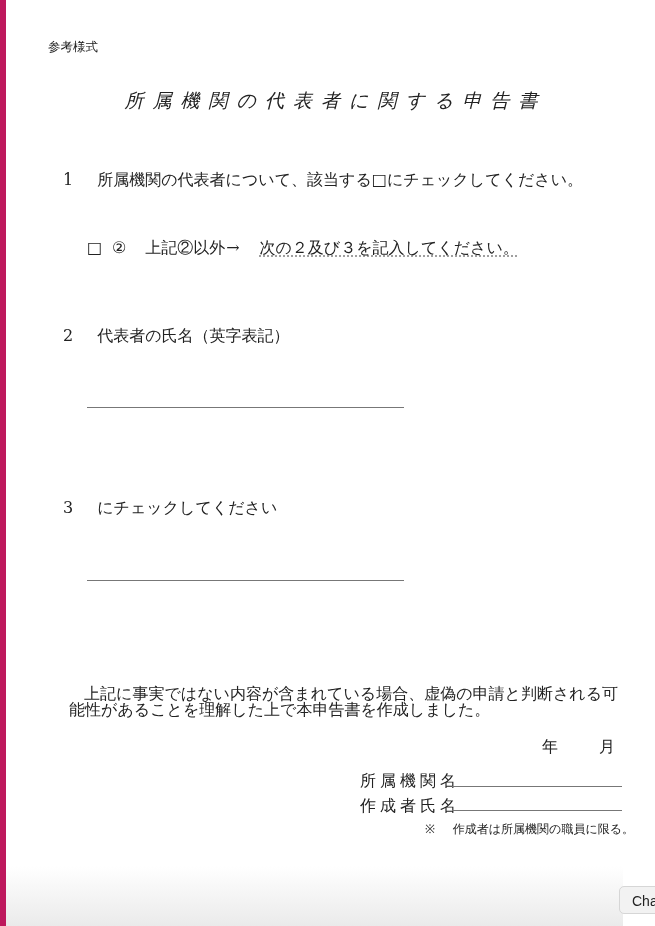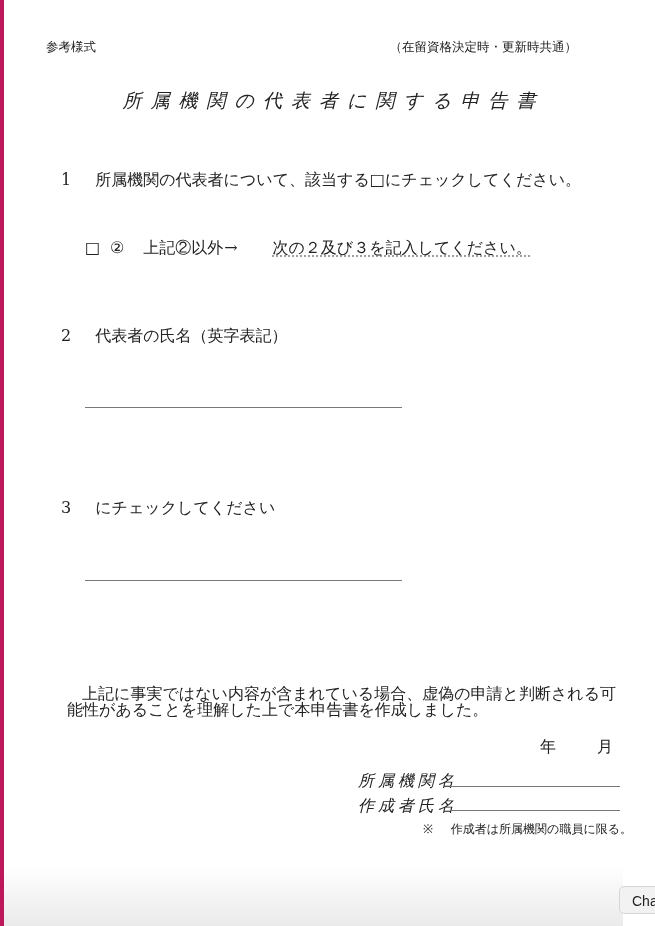--- a/index.html
+++ b/index.html
@@ -13,21 +13,21 @@
     body {
       position: relative;
       font-family: "DejaVu Serif", "Liberation Serif", serif;
       color: #222222;
     }
     .page {
       position: absolute;
       left: 0; top: 0;
       width: 623px; height: 926px;
       background: #ffffff;
-      border-left: 4px solid #be185d;
+      border-left: 6px solid #be185d;
       box-sizing: border-box;
     }
     .abs { position: absolute; white-space: nowrap; }
     .small { font-size: 12.5px; }
     .body-text { font-size: 16px; }
     .header-left { left: 42px; top: 39px; }
     .header-right { right: 46px; top: 39px; }
     .title {
       left: 0; width: 655px; top: 88px;
       text-align: center;
@@ -46,21 +46,20 @@
     .cb { width: 20px; }
     .circ { width: 28px; }
     .lbl1 { width: 130px; }
     .lbl2 { width: 76px; text-align: right; }
     .arrow { width: 28px; }
     .underlined {
       text-decoration: underline;
       text-decoration-style: dotted;
       text-decoration-color: #888;
       text-underline-offset: 3px;
-      margin-left: 15px;
     }
     .sec2 { left: 57px; top: 326px; }
     .sec3 { left: 57px; top: 498px; }
     .field-line {
       position: absolute;
       left: 81px; width: 317px;
       height: 0;
       border-top: 1px solid #777;
     }
     .line-name { top: 407px; }
@@ -69,21 +68,21 @@
       left: 63px; top: 686px;
       width: 560px;
       white-space: normal;
       line-height: 16px;
       text-indent: 15px;
     }
     .date { top: 737px; left: 496px; margin-left: 40px; }
     .date span { display: inline-block; }
     .d-year { width: 52px; }
     .d-month { width: 55px; }
-    .sig-label { letter-spacing: 4px; font-style: italic; }
+    .sig-label { letter-spacing: 4px; }
     .sig1 { left: 354px; top: 771px; }
     .sig2 { left: 354px; top: 796px; }
     .sig-line {
       position: absolute;
       left: 446px; width: 170px;
       border-top: 1px solid #777;
     }
     .sig-line1 { top: 786px; }
     .sig-line2 { top: 810px; }
     .note { left: 419px; top: 820px; font-size: 12px; }
@@ -112,21 +111,20 @@
       white-space: nowrap;
       overflow: hidden;
     }
   </style>
 </head>
 <body>
 
 <div class="page">
 
   <div class="abs small header-left">参考様式</div>
-  <div class="abs small header-right">（在留資格決定時・更新時共通）</div>
 
   <div class="abs title">所属機関の代表者に関する申告書</div>
 
   <div class="abs body-text sec1">
     <span class="sec-num">1</span>
     <span style="display:inline-block;width:8px;"></span>
     <span>所属機関の代表者について、該当する□にチェックしてください。</span>
   </div>
 
 

